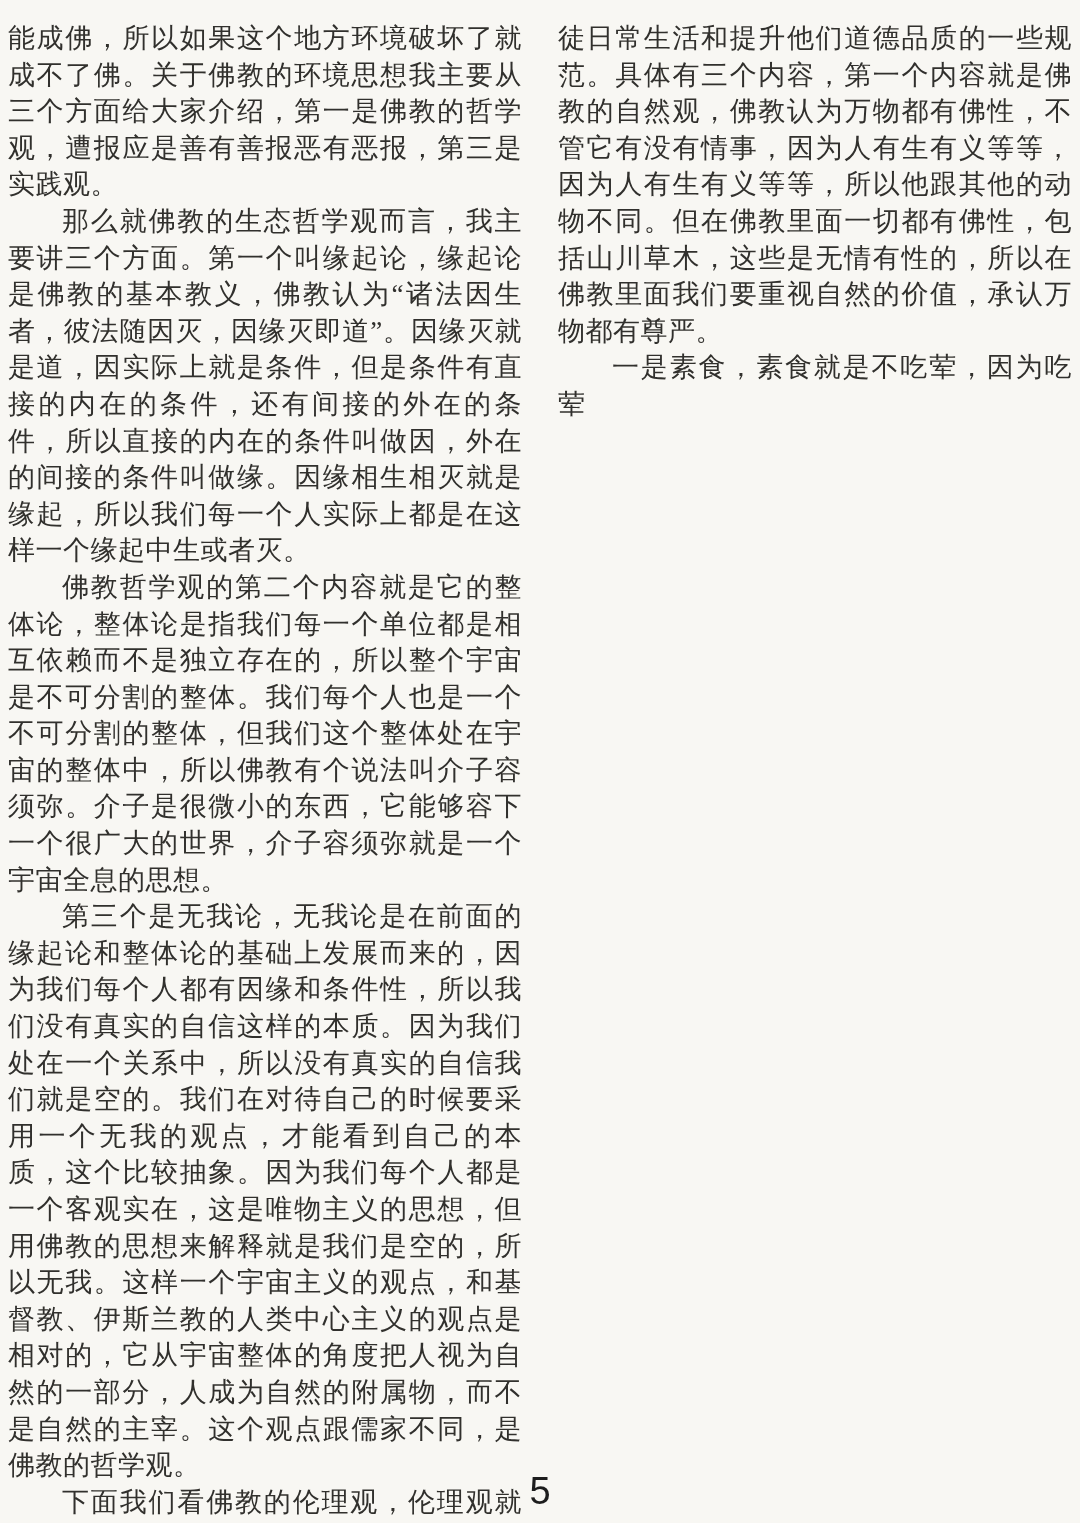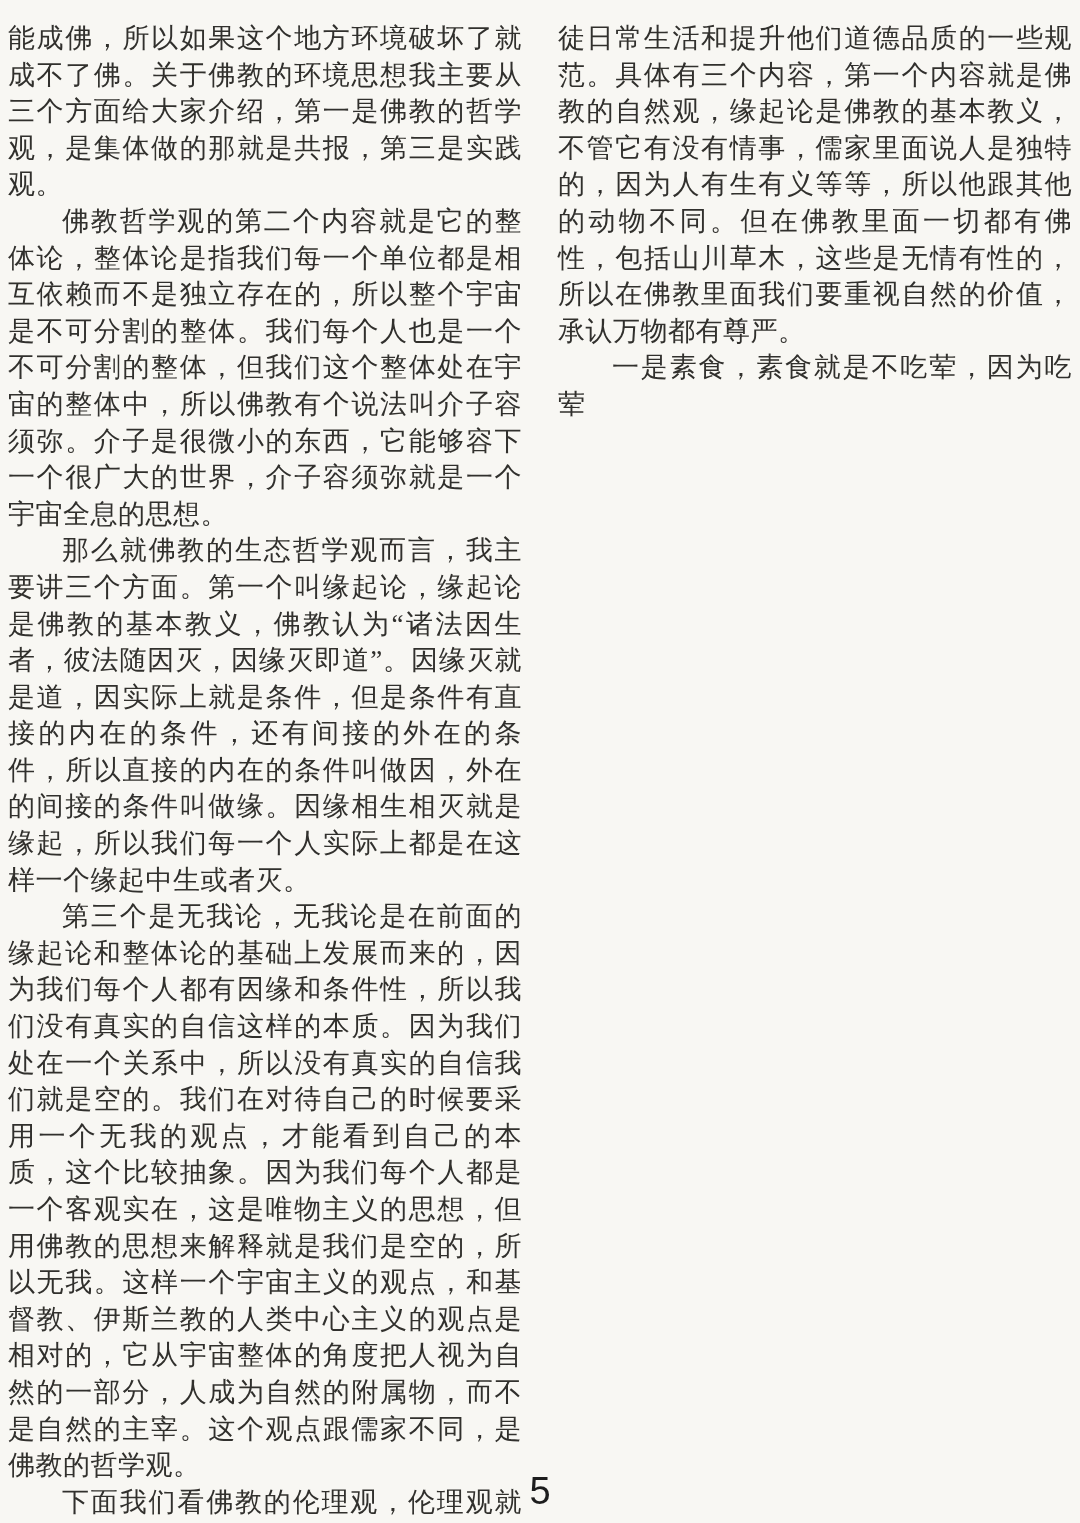--- a/index.html
+++ b/index.html
@@ -50,25 +50,25 @@
     font-weight: 400;
     color: #1d1d1d;
   }
 </style>
 </head>
 <body>
 
 <div class="page">
   <div class="columns">
     <div class="column">
-        <p class="para">能成佛，所以如果这个地方环境破坏了就成不了佛。关于佛教的环境思想我主要从三个方面给大家介绍，第一是佛教的哲学观，是集体做的那就是共报，第三是实践观。</p>
+        <p class="para">能成佛，所以如果这个地方环境破坏了就成不了佛。关于佛教的环境思想我主要从三个方面给大家介绍，第一是佛教的哲学观，遭报应是善有善报恶有恶报，第三是实践观。</p>
+        <p class="para indent">那么就佛教的生态哲学观而言，我主要讲三个方面。第一个叫缘起论，缘起论是佛教的基本教义，佛教认为“诸法因生者，彼法随因灭，因缘灭即道”。因缘灭就是道，因实际上就是条件，但是条件有直接的内在的条件，还有间接的外在的条件，所以直接的内在的条件叫做因，外在的间接的条件叫做缘。因缘相生相灭就是缘起，所以我们每一个人实际上都是在这样一个缘起中生或者灭。</p>
         <p class="para indent">佛教哲学观的第二个内容就是它的整体论，整体论是指我们每一个单位都是相互依赖而不是独立存在的，所以整个宇宙是不可分割的整体。我们每个人也是一个不可分割的整体，但我们这个整体处在宇宙的整体中，所以佛教有个说法叫介子容须弥。介子是很微小的东西，它能够容下一个很广大的世界，介子容须弥就是一个宇宙全息的思想。</p>
-        <p class="para indent">那么就佛教的生态哲学观而言，我主要讲三个方面。第一个叫缘起论，缘起论是佛教的基本教义，佛教认为“诸法因生者，彼法随因灭，因缘灭即道”。因缘灭就是道，因实际上就是条件，但是条件有直接的内在的条件，还有间接的外在的条件，所以直接的内在的条件叫做因，外在的间接的条件叫做缘。因缘相生相灭就是缘起，所以我们每一个人实际上都是在这样一个缘起中生或者灭。</p>
         <p class="para indent">第三个是无我论，无我论是在前面的缘起论和整体论的基础上发展而来的，因为我们每个人都有因缘和条件性，所以我们没有真实的自信这样的本质。因为我们处在一个关系中，所以没有真实的自信我们就是空的。我们在对待自己的时候要采用一个无我的观点，才能看到自己的本质，这个比较抽象。因为我们每个人都是一个客观实在，这是唯物主义的思想，但用佛教的思想来解释就是我们是空的，所以无我。这样一个宇宙主义的观点，和基督教、伊斯兰教的人类中心主义的观点是相对的，它从宇宙整体的角度把人视为自然的一部分，人成为自然的附属物，而不是自然的主宰。这个观点跟儒家不同，是佛教的哲学观。</p>
         <p class="para indent">下面我们看佛教的伦理观，伦理观就是在哲学思想基础上形成的一种用于约束佛教</p>
       </div>
     <div class="column">
-        <p class="para">徒日常生活和提升他们道德品质的一些规范。具体有三个内容，第一个内容就是佛教的自然观，缘起论是佛教的基本教义，不管它有没有情事，儒家里面说人是独特的，因为人有生有义等等，所以他跟其他的动物不同。但在佛教里面一切都有佛性，包括山川草木，这些是无情有性的，所以在佛教里面我们要重视自然的价值，承认万物都有尊严。</p>
+        <p class="para">徒日常生活和提升他们道德品质的一些规范。具体有三个内容，第一个内容就是佛教的自然观，佛教认为万物都有佛性，不管它有没有情事，因为人有生有义等等，因为人有生有义等等，所以他跟其他的动物不同。但在佛教里面一切都有佛性，包括山川草木，这些是无情有性的，所以在佛教里面我们要重视自然的价值，承认万物都有尊严。</p>
         <p class="para indent">一是素食，素食就是不吃荤，因为吃荤</p>
       </div>
   </div>
   <div class="page-number">5</div>
 </div>
 
 </body></html>

